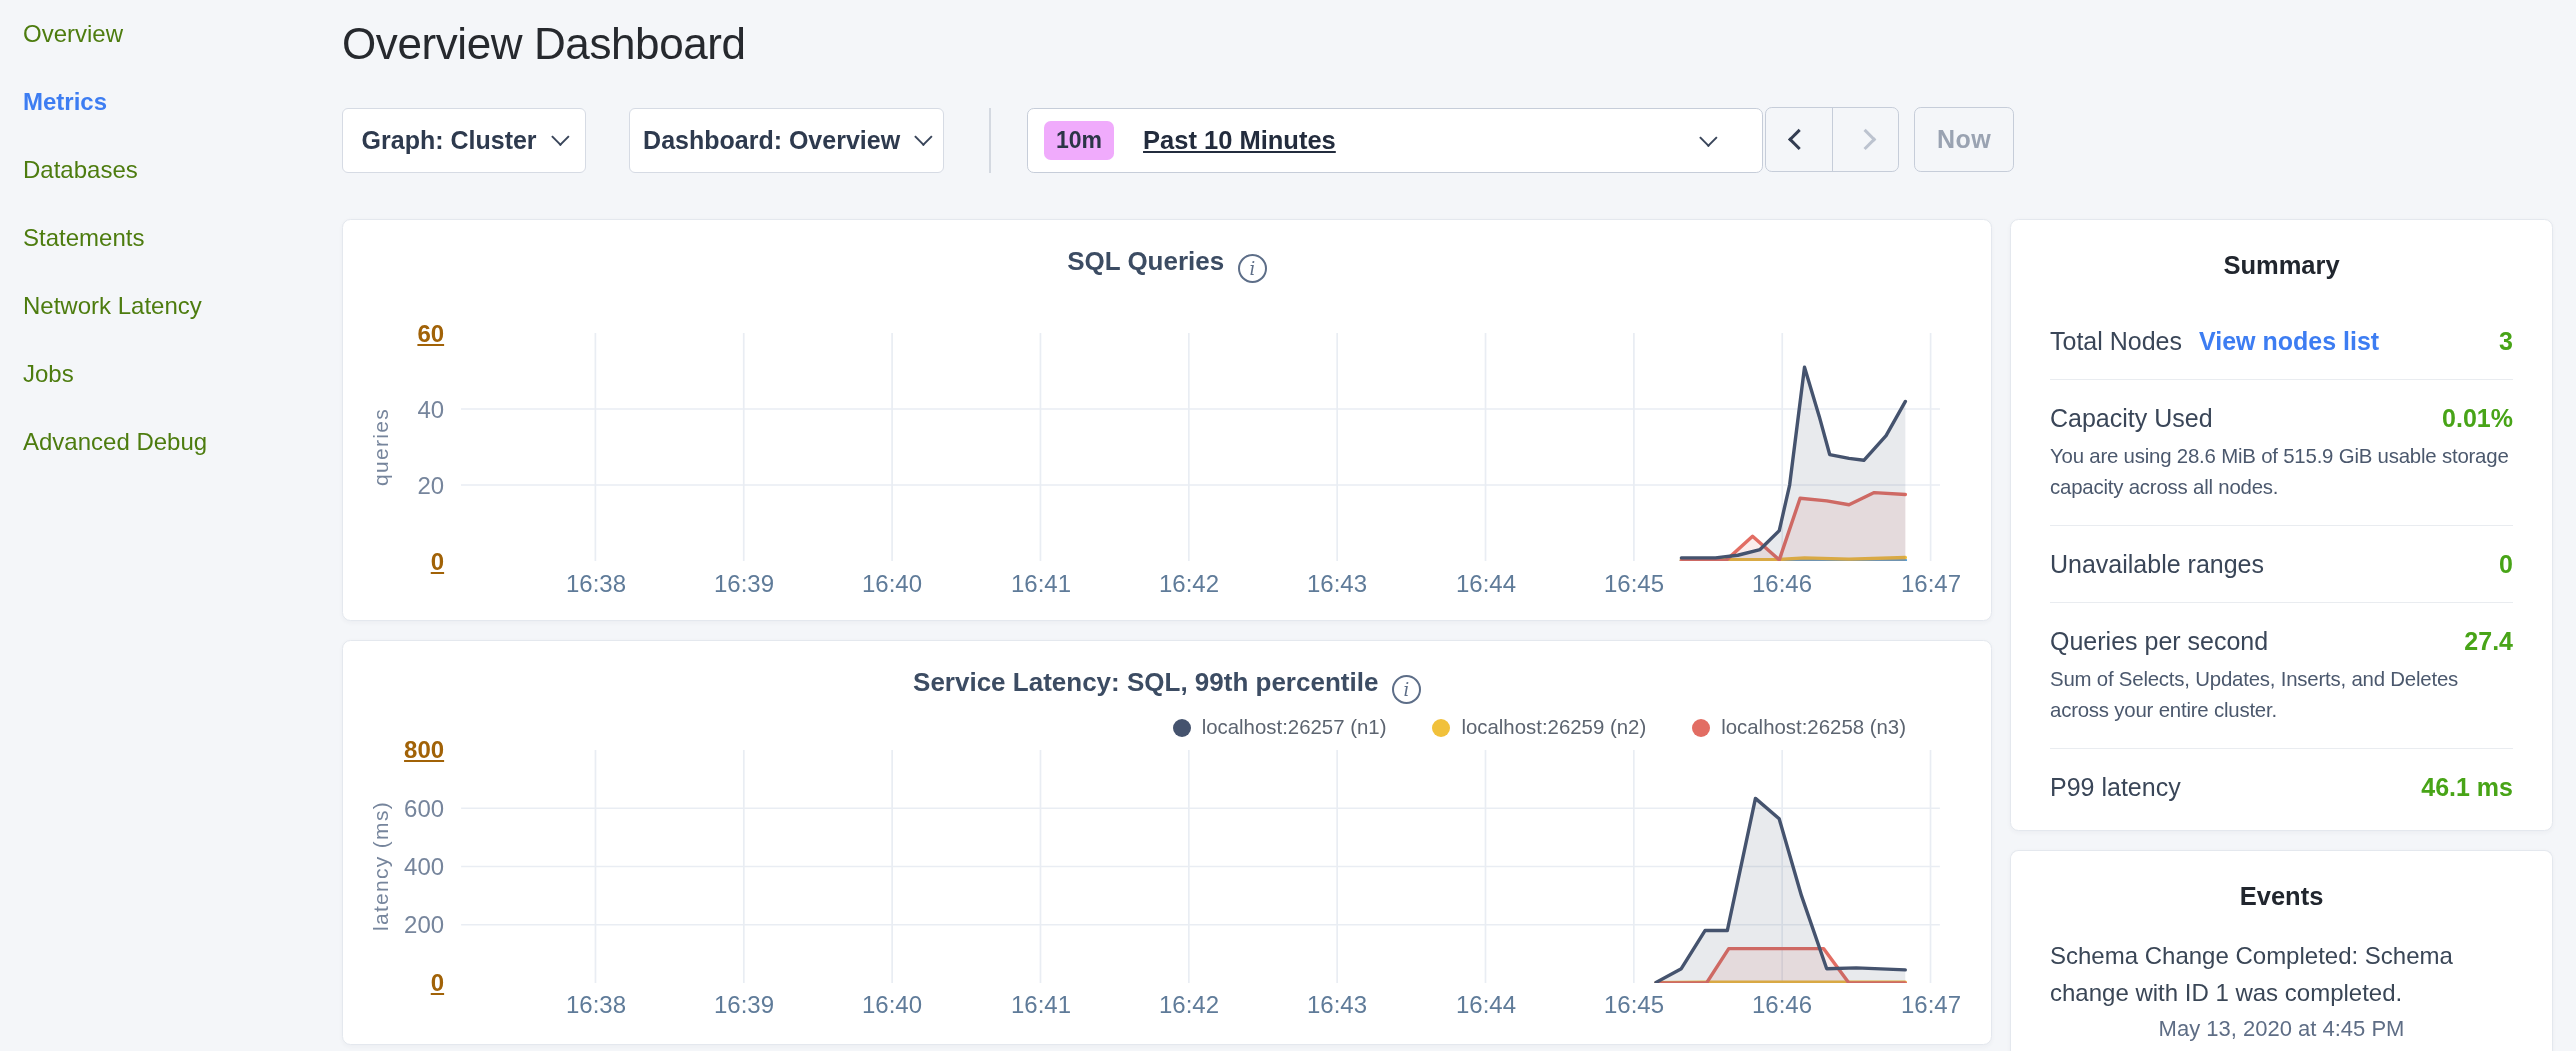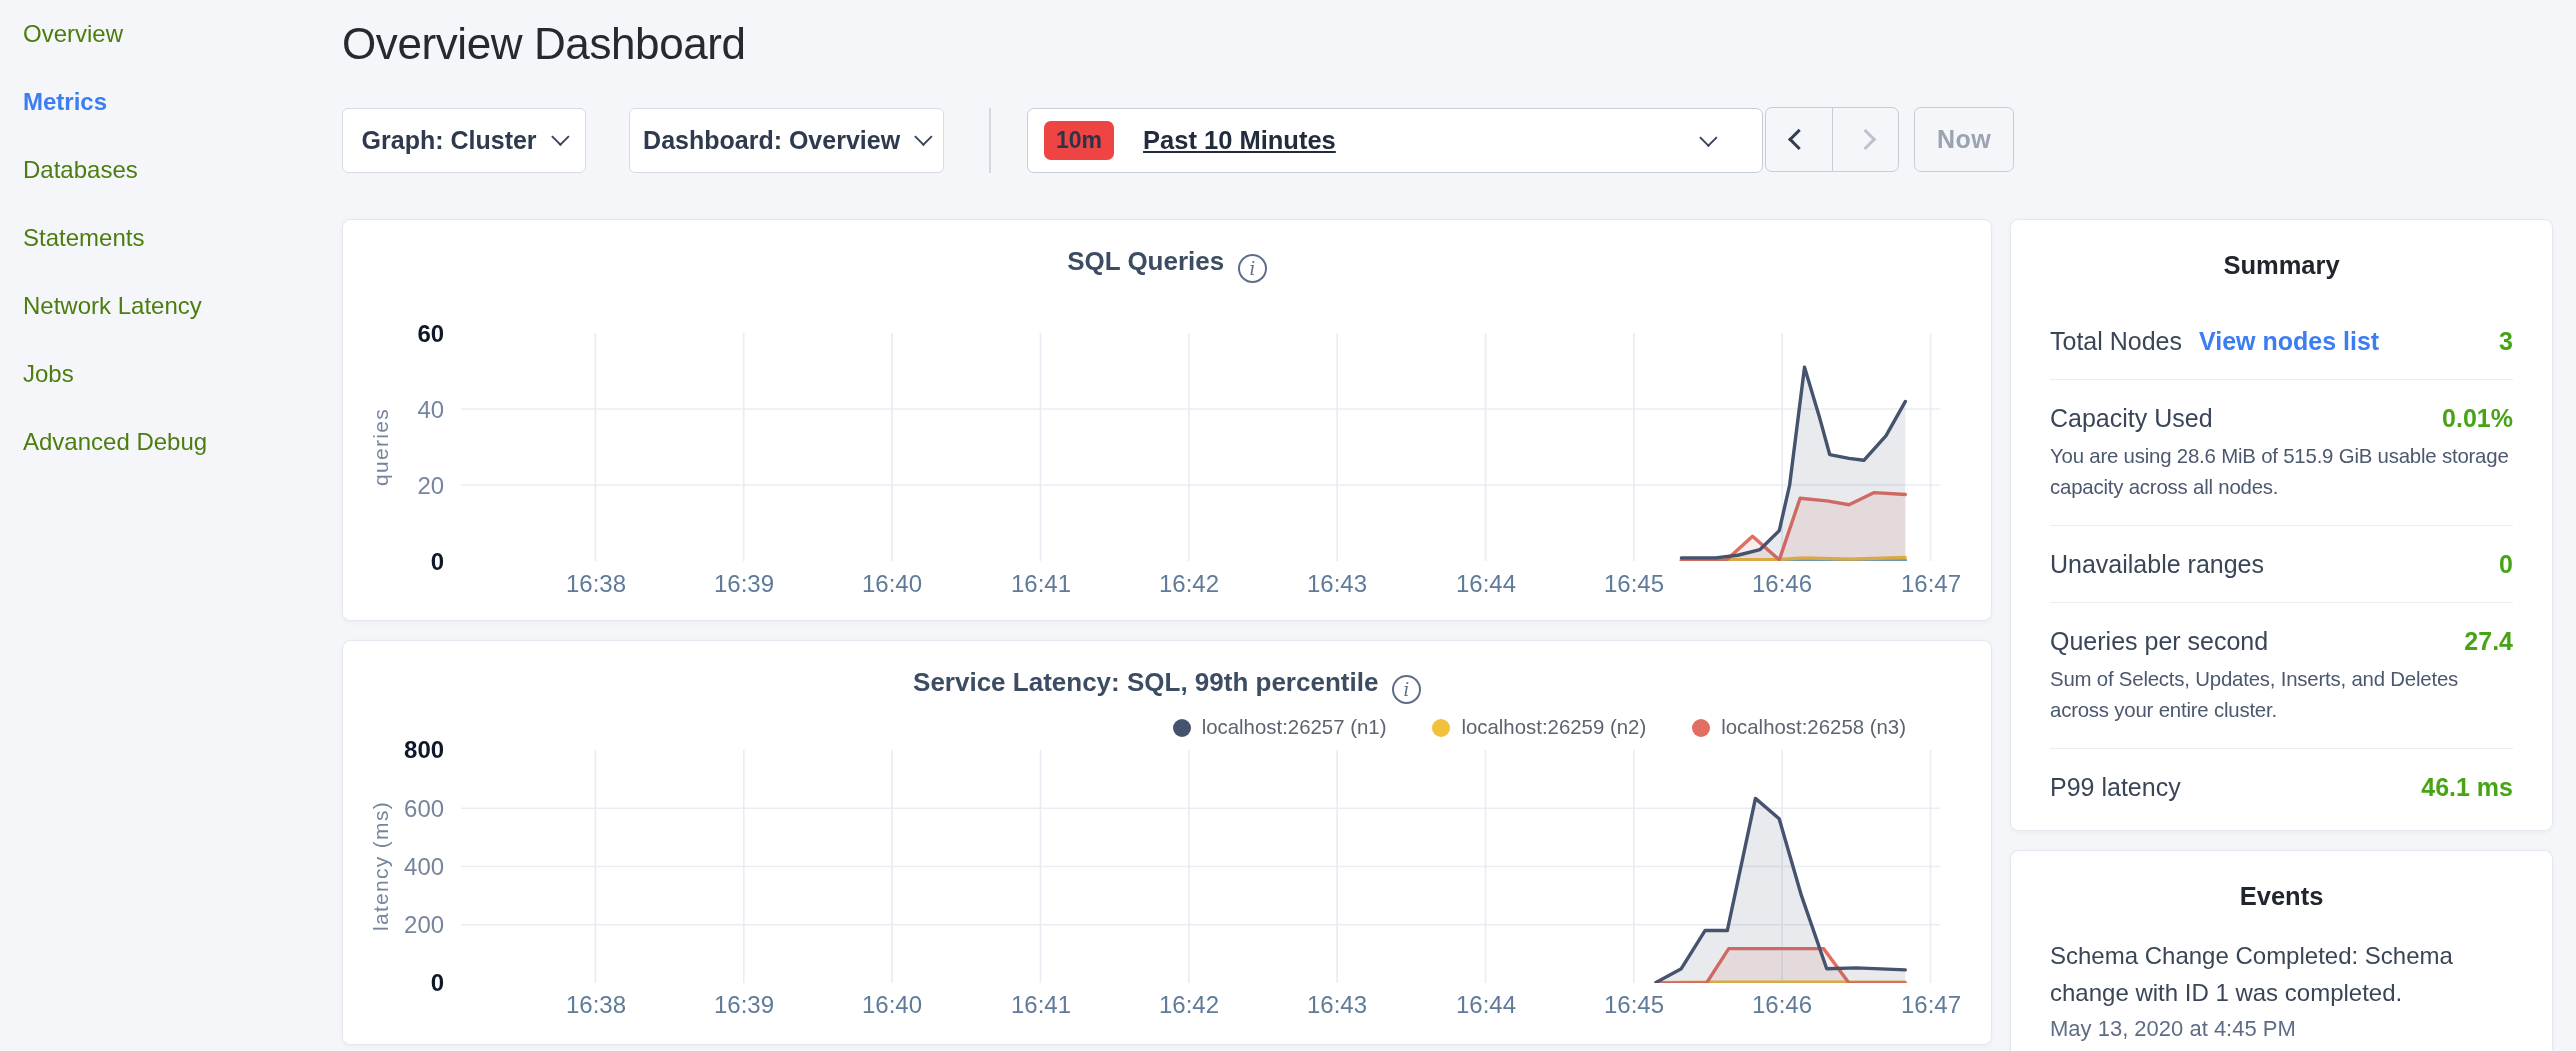--- a/index.html
+++ b/index.html
@@ -33,21 +33,21 @@
     width:12.8px; height:12.8px; border-right:2.6px solid #39455a; border-bottom:2.6px solid #39455a;
     transform:rotate(45deg) translate(-2.6px,-2.6px);
   }
   .ctl-divider { position:absolute; left:989px; top:108px; width:1.7px; height:65px; background:#d4d9e1; }
   .time-select {
     position:absolute; left:1027px; top:108px; width:736px; height:65px;
     background:#fff; border:1.7px solid #c6cdd9; border-radius:6.8px;
     display:flex; align-items:center; padding-left:16px; cursor:pointer;
   }
   .time-badge {
-    background:#ef4444; border-radius:6.8px; padding:6px 12px;
+    background:#f0abfc; border-radius:6.8px; padding:6px 12px;
     font-size:23px; font-weight:700; color:#2c3547;
   }
   .time-label { margin-left:29px; font-size:25.5px; font-weight:700; color:#232c3d;text-decoration:underline; }
   .time-select .chev-down { position:absolute; right:47px; top:25.5px; }
   .range-nav {
     position:absolute; left:1765px; top:107px; width:134px; height:65px;
     border:1.7px solid #c6cdd9; border-radius:6.8px; display:flex; overflow:hidden;
   }
   .range-nav .nav-cell { flex:1; display:flex; align-items:center; justify-content:center; cursor:pointer; }
   .range-nav .nav-cell + .nav-cell { border-left:1.7px solid #c6cdd9; }
@@ -93,40 +93,40 @@
   .legend-label { font-size:20.4px; color:#5c6470; }
   .plot { position:absolute; }
   .x-tick {
     position:absolute; width:102px; text-align:center;
     font-size:24px; color:#5f7b99;
   }
   .y-tick {
     position:absolute; width:102px; text-align:right; line-height:29px;
     font-size:24px; color:#76859c;
   }
-  .y-tick.strong { color:#0f172a; font-weight:700; }
+  .y-tick.strong { color:#a16207; font-weight:700;text-decoration:underline; }
   .y-axis-label {
     position:absolute; left:25.5px; transform:translateY(-50%) rotate(180deg);
     writing-mode:vertical-rl; font-size:21px; color:#76859c; letter-spacing:1.3px;
   }
   
   .panel-title {
     padding-top:31px; text-align:center; font-size:25.5px; font-weight:700; color:#21262e;
   }
   .metric-rows { margin:23px 39px 0 39px; }
   .metric-row { padding:22px 0; }
   .metric-row + .metric-row { border-top:1.7px solid #e9ecf0; }
   .metric-head { display:flex; align-items:baseline; line-height:32px; }
   .metric-label { font-size:25px; font-weight:400; color:#3a4658; }
   .metric-link { margin-left:17px; font-size:25px; font-weight:700; color:#3d7df2; cursor:pointer; text-decoration:none; }
   .metric-value { margin-left:auto; font-size:25px; font-weight:700; color:#48a417; }
   .metric-desc { margin-top:6.8px; font-size:20.4px; line-height:31px; color:#4b586d; letter-spacing:-0.2px; }
   .event-body { margin:25.5px 39px 0 39px; }
   .event-text { font-size:24px; line-height:37px; color:#3a4656; max-width:429px; cursor:pointer; }
-  .event-time { margin-top:5.1px; font-size:22px; color:#5e6d85; }
+  .event-time { margin-top:5.1px; font-size:22px; color:#5e6d85;text-align:center; }
 </style>
 </head>
 <body>
 
 <div id="screen">
 
   <nav class="sidebar">
     <a class="side-item">Overview</a>
     <a class="side-item active">Metrics</a>
     <a class="side-item">Databases</a>

